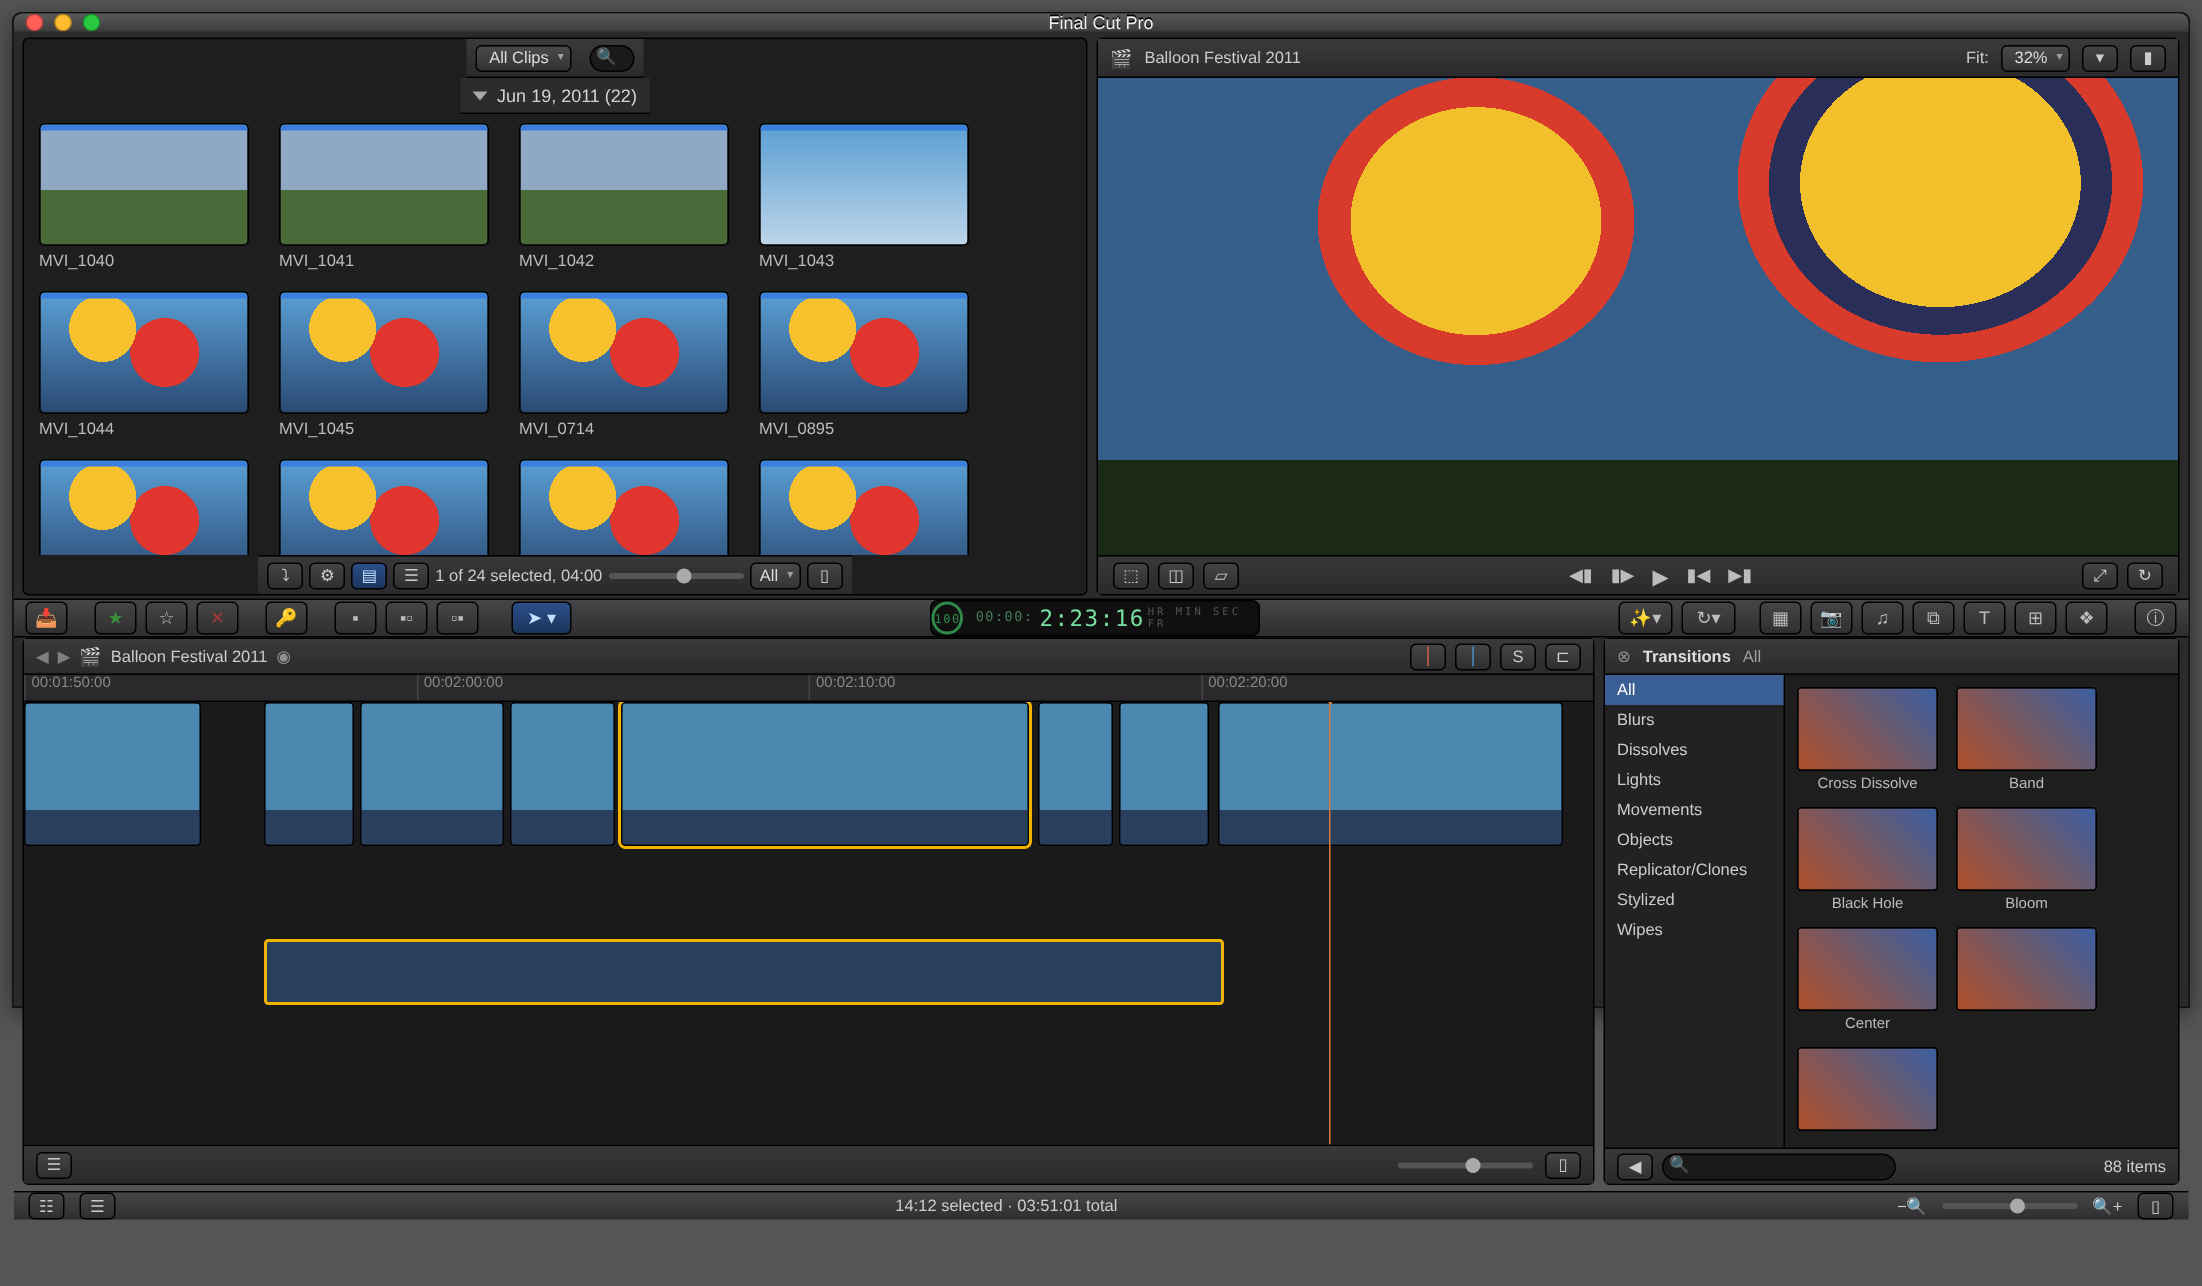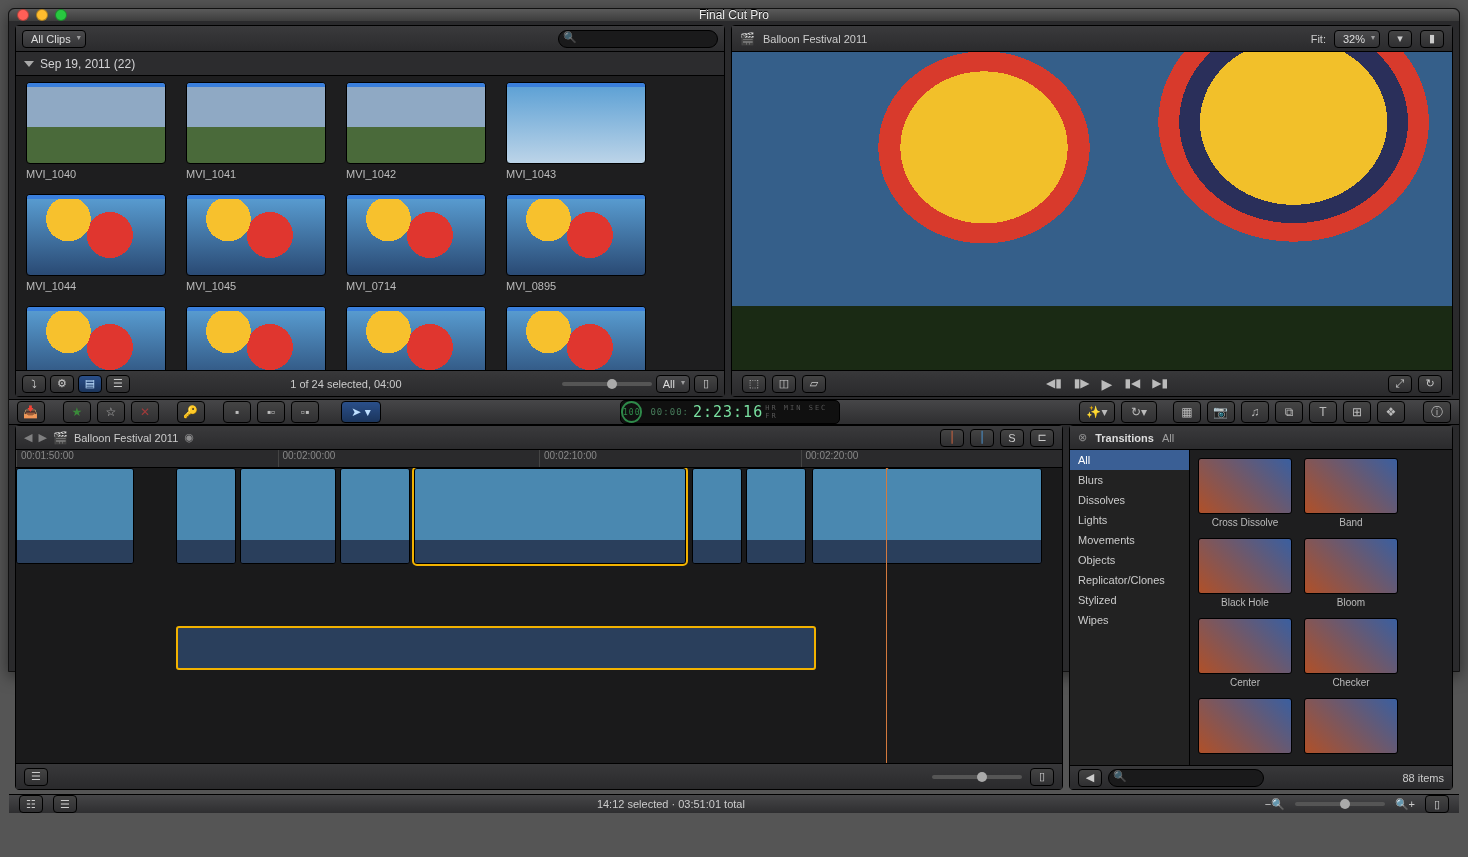--- a/index.html
+++ b/index.html
@@ -37,21 +37,21 @@
   .dot-red{background:#ff5f57}.dot-yel{background:#febc2e}.dot-grn{background:#28c840}
   .app-title { position:absolute; left:0; right:0; text-align:center; color:#eee; font-size:12px; text-shadow:0 -1px #000; }
 
   .upper {
     height: 378px;
     display: flex;
     gap: 6px;
     padding: 4px 6px 2px;
   }
   .panel { background: #1e1e1f; border: 1px solid #000; border-radius: 4px; display: flex; flex-direction: column; }
-  .browser { width: 710px; }
+  .browser { width: 710px; align-items: center; }
   .viewer { flex: 1; }
 
   .browser-top {
     height: 26px;
     display: flex; align-items: center; padding: 0 6px; gap: 6px;
     background: linear-gradient(#3a3a3c,#2b2b2d);
     border-bottom: 1px solid #000;
   }
   .dropdown {
     background: linear-gradient(#4a4a4c,#333335);
@@ -180,21 +180,21 @@
   <div class="upper">
 
     <div class="panel browser">
       <div class="browser-top">
         <div class="dropdown">All Clips</div>
         <div class="spacer"></div>
         <div class="search"></div>
       </div>
       <div class="event-header">
         <span class="disclosure-tri"></span>
-        <span>Sep 19, 2011  (22)</span>
+        <span>Jun 19, 2011  (22)</span>
       </div>
       <div class="clip-grid" id="clip-grid">
           <div class="clip">
             <div class="thumb field">
               <div class="thumb-bar"></div>
             </div>
             <div class="clip-lbl">MVI_1040</div>
           </div>
           <div class="clip">
             <div class="thumb field">
@@ -447,24 +447,20 @@
             <div class="trans">
               <div class="tthumb"></div>
               <div class="tlbl">Bloom</div>
             </div>
             <div class="trans">
               <div class="tthumb"></div>
               <div class="tlbl">Center</div>
             </div>
             <div class="trans">
               <div class="tthumb"></div>
-              <div class="tlbl">Checker</div>
-            </div>
-            <div class="trans">
-              <div class="tthumb"></div>
               <div class="tlbl"></div>
             </div>
             <div class="trans">
               <div class="tthumb"></div>
               <div class="tlbl"></div>
             </div>
           </div>
       </div>
       <div class="mp-foot">
         <span class="ftbtn">◀</span>

